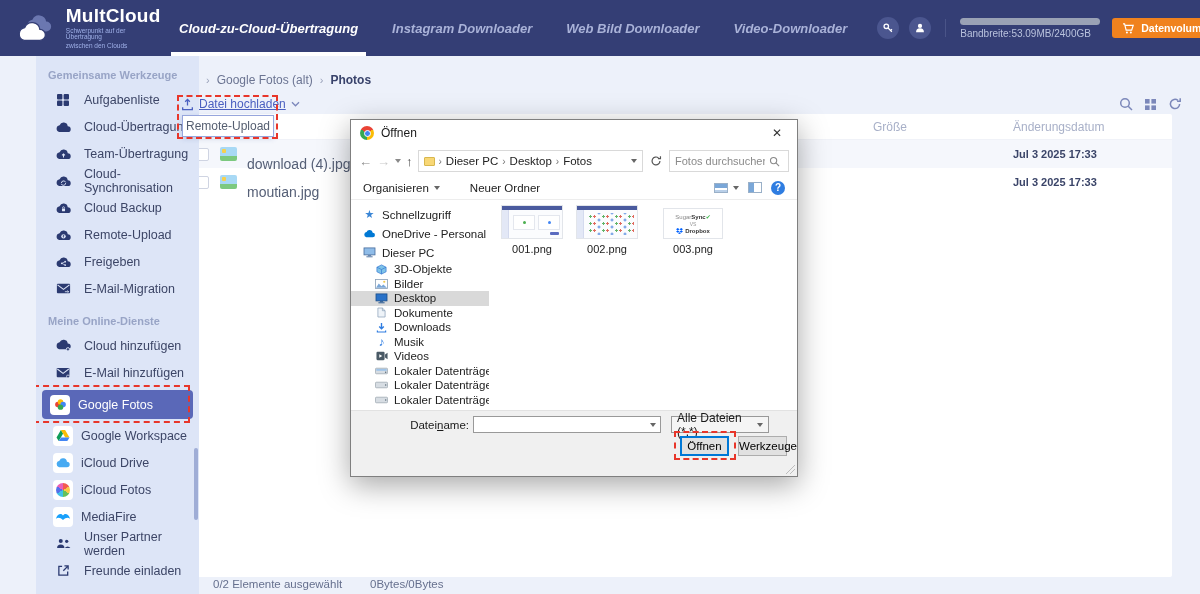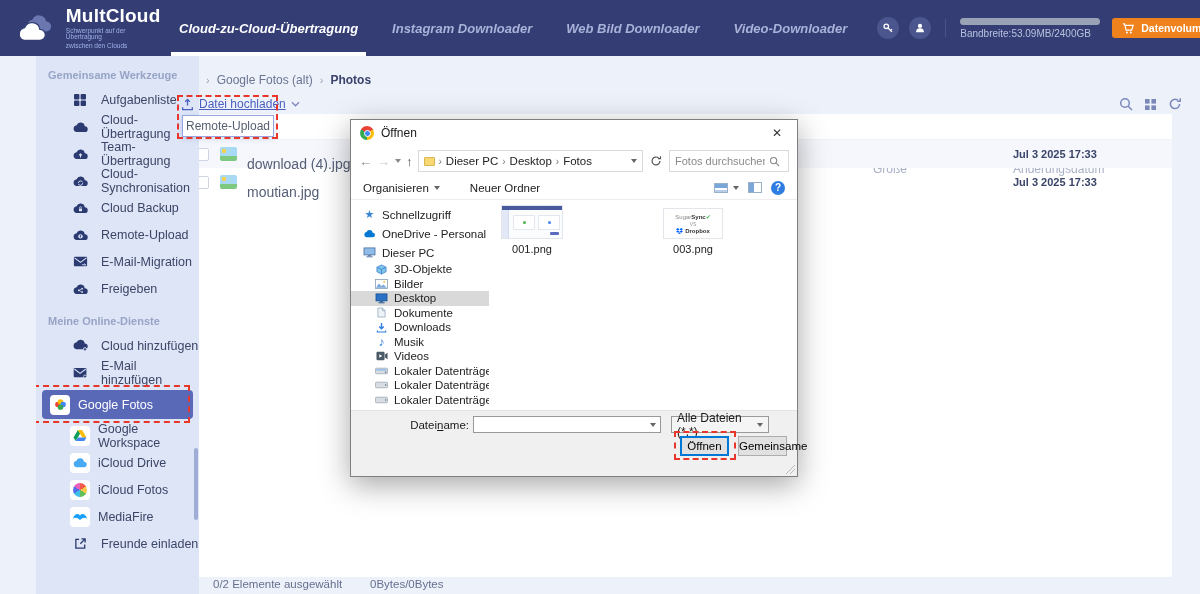--- a/index.html
+++ b/index.html
@@ -24,21 +24,21 @@
   .circle-btn { width:22px; height:22px; border-radius:50%; background:#4b568f; display:flex; align-items:center; justify-content:center; cursor:pointer; flex:none; }
   .h-divider { width:1px; height:18px; background:#4a5488; margin:0 4px; }
   .bandwidth { display:flex; flex-direction:column; align-items:flex-start; gap:3px; width:142px; }
   .bw-bar { width:140px; height:7px; border-radius:4px; background:#9aa2b5; }
   .bw-text { font-size:10px; color:#b9c2dd; white-space:nowrap; }
   .buy-btn { display:flex; align-items:center; gap:6px; background:#f0821e; border:none; border-radius:3px; color:#fff; font-weight:bold; font-size:10.5px; padding:0 10px; height:20px; cursor:pointer; font-family:inherit; white-space:nowrap; }
 
   
   .sidebar { position:absolute; top:56px; left:0; width:163px; height:538px; background:#dde5f7; overflow:hidden; z-index:4;margin-left:36px; }
   .sec-title { padding:13px 0 5px 12px; font-size:11px; font-weight:bold; color:#98a4c6; }
-  .s-item { height:27px; display:flex; align-items:center; padding-left:34px; font-size:12.5px; color:#3c4566; cursor:pointer; }
+  .s-item { height:27px; display:flex; align-items:center; padding-left:17px; font-size:12.5px; color:#3c4566; cursor:pointer; }
   .s-ico { width:20px; margin-right:11px; color:#2b3a71; display:flex; justify-content:center; flex:none; }
   .svc-selected-wrap { position:relative; margin:4px 0 3px 0; }
   .s-item.selected { background:#5a68b8; color:#fff; margin:0 6px; border-radius:4px; height:29px; padding-left:8px; }
   .tile { width:20px; height:20px; background:#fff; border-radius:4px; display:flex; align-items:center; justify-content:center; margin-right:8px; flex:none; }
   .flower { width:14px; height:14px; border-radius:50%; background:conic-gradient(#f25c4f 0 60deg,#f7c948 60deg 120deg,#63c15c 120deg 180deg,#3fc1e8 180deg 240deg,#5470e8 240deg 300deg,#e860b9 300deg 360deg); }
   .sb-scroll { position:absolute; right:1px; top:392px; width:4px; height:72px; background:#9fadd6; border-radius:2px; }
   .ann { position:absolute; border:2px dashed #e8362a; z-index:45; pointer-events:none; }
   .ann-gphotos { left:3px; top:398px; width:157px; height:36px; }
 
   
@@ -51,21 +51,21 @@
   .icons-right span { cursor:pointer; display:flex; }
 
   .upload-area { position:absolute; top:41px; left:18px; z-index:10; }
   .upload-link { display:flex; align-items:center; gap:5px; font-size:12px; color:#4a5fc0; cursor:pointer; }
   .upload-link .lbl { text-decoration:underline; }
   .dropdown-box { position:absolute; top:18px; left:1px; width:92px; height:22px; background:#fff; border:1px solid #97a6dd; box-shadow:0 2px 5px rgba(60,80,150,0.18); display:flex; align-items:center; justify-content:center; font-size:12px; color:#555e70; cursor:pointer; }
   .ann-upload { left:191px; top:95px; width:101px; height:44px; }
 
   .card { position:absolute; left:17px; top:58px; width:992px; height:463px; background:#fff; border-radius:2px; }
   .thead { position:relative; height:26px; border-bottom:1px solid #f0f2f8; }
-  .th { position:absolute; top:6px; font-size:12px; color:#a8b0c8;margin-top:42px; }
+  .th { position:absolute; top:6px; font-size:12px; color:#a8b0c8; }
   .th-size { left:693px; }
   .th-date { left:833px; }
   .trow { position:relative; height:28px; display:flex; align-items:center; }
   .trow.odd { background:#f5f7fc; }
   .cb { position:absolute; left:16px; top:7.5px; width:13px; height:13px; border:1px solid #cfd4e2; border-radius:2px; background:#fff; cursor:pointer; }
   .fthumb { position:absolute; left:40px; top:7px; width:17px; height:14px; border-radius:2px;
     background: radial-gradient(circle at 4px 4px, #f6d04d 0 2px, rgba(0,0,0,0) 2.5px),
                 linear-gradient(180deg,#a8d9f5 0 9px,#7cc97f 9px); }
   .fname { position:absolute; left:67px; top:16px; font-size:14px; color:#555f76; }
   .fdate { position:absolute; left:833px; top:7.5px; font-size:11px; font-weight:bold; color:#3a4468; }
@@ -263,39 +263,39 @@
         <svg width="17" height="12" viewBox="0 0 20 14">
           <path d="M5 13h10a3.5 3.5 0 0 0 0-7A5 5 0 0 0 5.4 4.8 4.2 4.2 0 0 0 5 13z" fill="currentColor"></path>
           <circle cx="10" cy="8.6" r="2.6" fill="#dde5f7"></circle>
           <path d="M10 10V7.4M9 8.3 10 7.3l1 1" stroke="currentColor" stroke-width="0.9" fill="none"></path>
         </svg>
       </span>
     <span class="s-lbl">Remote-Upload</span>
   </div>
   <div class="s-item">
     <span class="s-ico">
-        <svg width="15" height="11" viewBox="0 0 16 12">
-          <rect x="0.8" y="0.8" width="14.4" height="10.4" rx="1" fill="currentColor"></rect>
-          <path d="M1.5 2 8 7l6.5-5" stroke="#dde5f7" stroke-width="1.2" fill="none"></path>
-          <path d="M9.5 9.5h4M12.3 8.2l1.4 1.3-1.4 1.3" stroke="#dde5f7" stroke-width="0.9" fill="none"></path>
-        </svg>
-      </span>
-    <span class="s-lbl">E-Mail-Migration</span>
-  </div>
-  <div class="s-item">
-    <span class="s-ico">
         <svg width="17" height="12" viewBox="0 0 20 14">
           <path d="M5 13h10a3.5 3.5 0 0 0 0-7A5 5 0 0 0 5.4 4.8 4.2 4.2 0 0 0 5 13z" fill="currentColor"></path>
           <circle cx="8" cy="8.6" r="1" fill="#dde5f7"></circle>
           <circle cx="12" cy="6.6" r="1" fill="#dde5f7"></circle>
           <circle cx="12" cy="10.6" r="1" fill="#dde5f7"></circle>
           <path d="M8 8.6 12 6.6M8 8.6l4 2" stroke="#dde5f7" stroke-width="0.8"></path>
         </svg>
       </span>
     <span class="s-lbl">Freigeben</span>
+  </div>
+  <div class="s-item">
+    <span class="s-ico">
+        <svg width="15" height="11" viewBox="0 0 16 12">
+          <rect x="0.8" y="0.8" width="14.4" height="10.4" rx="1" fill="currentColor"></rect>
+          <path d="M1.5 2 8 7l6.5-5" stroke="#dde5f7" stroke-width="1.2" fill="none"></path>
+          <path d="M9.5 9.5h4M12.3 8.2l1.4 1.3-1.4 1.3" stroke="#dde5f7" stroke-width="0.9" fill="none"></path>
+        </svg>
+      </span>
+    <span class="s-lbl">E-Mail-Migration</span>
   </div>
 
   <div class="sec-title">Meine Online-Dienste</div>
 
   <div class="s-item">
     <span class="s-ico">
         <svg width="17" height="13" viewBox="0 0 20 15">
           <path d="M5 12h10a3.5 3.5 0 0 0 0-7A5 5 0 0 0 5.4 3.8 4.2 4.2 0 0 0 5 12z" fill="currentColor"></path>
           <path d="M15.2 9.6v4.4M13 11.8h4.4" stroke="#dde5f7" stroke-width="2.6"></path>
           <path d="M15.2 10.2v3.2M13.6 11.8h3.2" stroke="currentColor" stroke-width="1.2"></path>
@@ -354,20 +354,31 @@
       </span>
     <span class="s-lbl">iCloud Fotos</span>
   </div>
   <div class="s-item">
     <span class="tile">
         <svg width="16" height="9" viewBox="0 0 18 10">
           <path d="M1 7.5C3 1.5 7.5 1 9 4c1.5-3 6-2.5 8 3.5-3-2-5-1-8 1.5C6 6.5 4 5.5 1 7.5z" fill="#18a0fb"></path>
         </svg>
       </span>
     <span class="s-lbl">MediaFire</span>
+  </div>
+  <div class="s-item">
+    <span class="s-ico">
+        <svg width="15" height="11" viewBox="0 0 16 12">
+          <circle cx="5" cy="3.2" r="2.2" fill="currentColor"></circle>
+          <path d="M1 11a4 4 0 0 1 8 0z" fill="currentColor"></path>
+          <circle cx="11.5" cy="3.6" r="1.8" fill="currentColor"></circle>
+          <path d="M9.5 11a3.4 3.4 0 0 1 6 0z" fill="currentColor"></path>
+        </svg>
+      </span>
+    <span class="s-lbl">Unser Partner werden</span>
   </div>
   <div class="s-item">
     <span class="s-ico">
         <svg width="13" height="13" viewBox="0 0 14 14">
           <path d="M5.5 2.5H2v9.5h9.5V8" stroke="currentColor" stroke-width="1.4" fill="none"></path>
           <path d="M8 2h4v4M12 2 6.8 7.2" stroke="currentColor" stroke-width="1.4" fill="none"></path>
         </svg>
       </span>
     <span class="s-lbl">Freunde einladen</span>
   </div>
@@ -642,20 +653,28 @@
       <div class="file-card" style="left:5px; top:5px; width:62px;">
         <div class="file-thumb" style="width:62px; height:34px;">
           <div class="t-top"></div>
             <div class="t-side"></div>
           <div class="t-panel" style="left:11px;"></div>
           <div class="t-panel p2" style="left:36px;"></div>
           <div class="t-btn"></div>
         </div>
         <div class="file-lbl">001.png</div>
       </div>
+      <div class="file-card" style="left:80px; top:5px; width:62px;">
+        <div class="file-thumb" style="width:62px; height:34px;">
+          <div class="t-top"></div>
+            <div class="t-side"></div>
+          <div class="t-grid"></div>
+        </div>
+        <div class="file-lbl">002.png</div>
+      </div>
       <div class="file-card" style="left:155px; top:8px; width:60px;margin-left:12px;">
         <div class="file-thumb t3" style="width:60px; height:31px;">
           <div class="t3-l1"><span>Sugar</span><b>Sync</b><span class="t3-check">✔</span></div>
           <div class="t3-vs">VS</div>
           <div class="t3-l3">
             <svg class="dbx" viewBox="0 0 12 10">
                 <path d="M3 0 6 2 3 4 0 2zM9 0 12 2 9 4 6 2zM3 4 6 6 3 8 0 6zM9 4 12 6 9 8 6 6zM6 7.2 8.6 9 6 10 3.4 9z" fill="#0061fe"></path>
               </svg>
             <span>Dropbox</span>
           </div>
@@ -669,17 +688,17 @@
     <div class="fn-label"><span>Datei</span><span class="mn">n</span><span>ame:</span></div>
     <div class="fn-input">
       <input type="text" value="" style="">
       <span class="caret"></span>
     </div>
     <div class="ft-select">
       <span>Alle Dateien (*.*)</span>
       <span class="caret"></span>
     </div>
     <button class="dlg-btn btn-open">Öffnen</button>
-    <button class="dlg-btn btn-cancel">Gemeinsame</button>
+    <button class="dlg-btn btn-cancel">Werkzeuge</button>
     <div class="ann ann-open"></div>
     <div class="grip"></div>
   </div>
 </div>
 
 </body></html>

